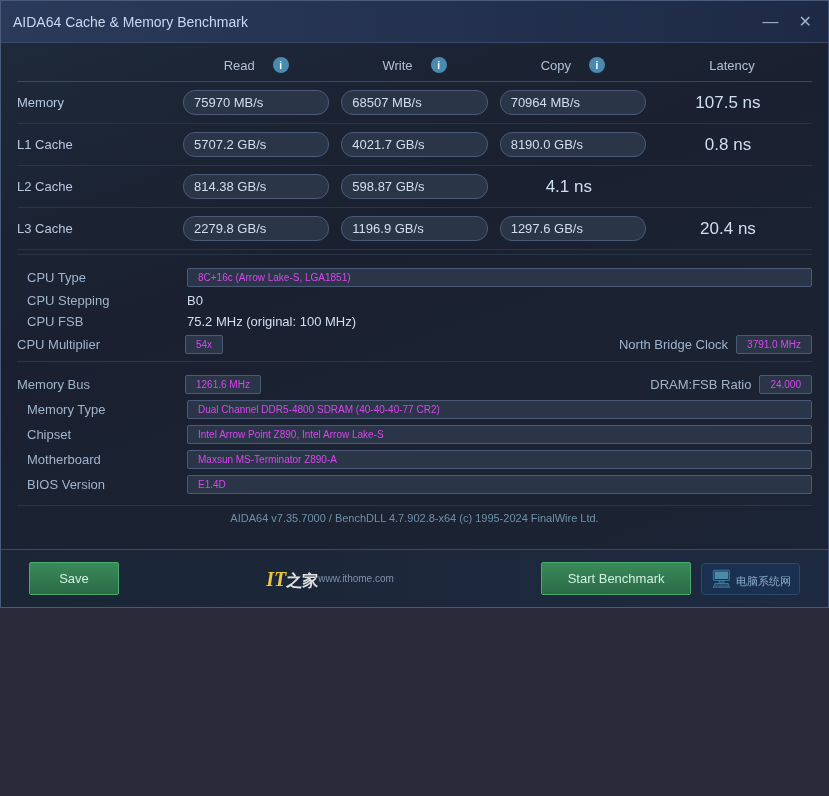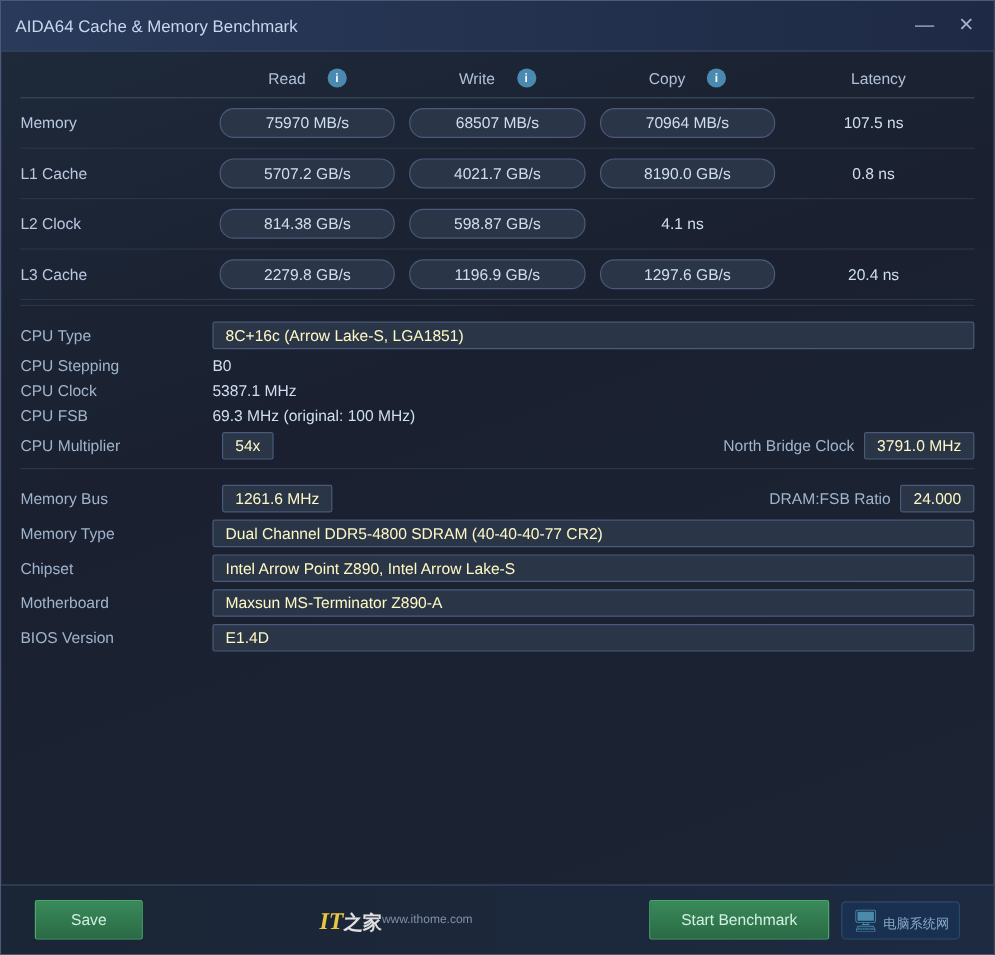--- a/index.html
+++ b/index.html
@@ -7,21 +7,21 @@
       width: 829px;
       height: 796px;
       background: #2a2a3a;
       font-family: 'Segoe UI', Arial, sans-serif;
       font-size: 13px;
       color: #d0d8e8;
       overflow: hidden;
     }
     .window {
       width: 829px;
-      height: 796px;
+      height: 608px;
       background: linear-gradient(160deg, #1e2a3a 0%, #1a2030 40%, #1c2535 100%);
       border: 1px solid #4a5a7a;
       display: flex;
       flex-direction: column;
     }
     .title-bar {
       background: linear-gradient(90deg, #2a3a5a 0%, #1e2a45 100%);
       padding: 8px 12px;
       display: flex;
       align-items: center;
@@ -95,39 +95,39 @@
     .row-label {
       color: #b8c8e0;
       font-size: 13px;
     }
     .value-box {
       margin: 0 6px;
       background: #2a3548;
       border: 1px solid #4a5a78;
       border-radius: 12px;
       padding: 4px 10px;
-      text-align: center;
       color: #d0dff0;
       font-size: 13px;
     }
     .latency-cell {
       text-align: center;
       color: #d0dff0;
-      font-size: 13px;
+      font-size: 17px;
       padding-right: 8px;
     }
     
     .info-section {
       margin-top: 10px;
     }
     .info-row {
       display: grid;
       grid-template-columns: 160px 1fr;
       align-items: center;
       padding: 3px 0;
+      margin-left: 10px;
     }
     .info-label {
       color: #a0b4cc;
       font-size: 13px;
     }
     .info-value {
       color: #d0dff0;
       font-size: 13px;
     }
     .info-value-box-wide {
@@ -213,22 +213,22 @@
     .divider-line {
       border: none;
       border-top: 1px solid #2a3545;
       margin: 4px 0;
     }
     .full-value-box {
       background: #2a3548;
       border: 1px solid #4a5a78;
       border-radius: 2px;
       padding: 3px 10px;
-      color: #fef9c3;
-      font-size: 13px;
+      color: #d946ef;
+      font-size: 10px;
     }
   </style>
 </head>
 <body>
 
 <div class="window">
 
   <div class="title-bar">
     <span class="title-bar-title">AIDA64 Cache &amp; Memory Benchmark</span>
     <div class="title-bar-controls">
@@ -267,21 +267,21 @@
     <div class="latency-cell">107.5 ns</div>
   </div>
         <div class="bench-row">
     <span class="row-label">L1 Cache</span>
     <div class="value-box">5707.2 GB/s</div>
     <div class="value-box">4021.7 GB/s</div>
     <div class="value-box">8190.0 GB/s</div>
     <div class="latency-cell">0.8 ns</div>
   </div>
         <div class="bench-row">
-    <span class="row-label">L2 Clock</span>
+    <span class="row-label">L2 Cache</span>
     <div class="value-box">814.38 GB/s</div>
     <div class="value-box">598.87 GB/s</div>
     <div class="latency-cell">4.1 ns</div>
   </div>
         <div class="bench-row">
     <span class="row-label">L3 Cache</span>
     <div class="value-box">2279.8 GB/s</div>
     <div class="value-box">1196.9 GB/s</div>
     <div class="value-box">1297.6 GB/s</div>
     <div class="latency-cell">20.4 ns</div>
@@ -293,26 +293,22 @@
     <div class="info-section">
       <div class="info-row">
         <span class="info-label">CPU Type</span>
         <span class="info-value-box-wide full-value-box">8C+16c   (Arrow Lake-S, LGA1851)</span>
       </div>
       <div class="info-row">
         <span class="info-label">CPU Stepping</span>
         <span class="info-value">B0</span>
       </div>
       <div class="info-row">
-        <span class="info-label">CPU Clock</span>
-        <span class="info-value">5387.1 MHz</span>
-      </div>
-      <div class="info-row">
         <span class="info-label">CPU FSB</span>
-        <span class="info-value">69.3 MHz  (original: 100 MHz)</span>
+        <span class="info-value">75.2 MHz  (original: 100 MHz)</span>
       </div>
 
       <div style="display:grid; grid-template-columns:160px auto 1fr auto auto; align-items:center; padding:3px 0; gap:8px;">
         <span class="info-label">CPU Multiplier</span>
         <span class="full-value-box">54x</span>
         <span></span>
         <span class="info-label">North Bridge Clock</span>
         <span class="full-value-box">3791.0 MHz</span>
       </div>
     </div>
@@ -339,20 +335,21 @@
       <div class="info-row">
         <span class="info-label">Motherboard</span>
         <span class="info-value-box-wide full-value-box">Maxsun MS-Terminator Z890-A</span>
       </div>
       <div class="info-row">
         <span class="info-label">BIOS Version</span>
         <span class="info-value-box-wide full-value-box">E1.4D</span>
       </div>
     </div>
 
+    <div class="footer-text">AIDA64 v7.35.7000 / BenchDLL 4.7.902.8-x64  (c) 1995-2024 FinalWire Ltd.</div>
   </div>
 
   <div class="bottom-bar">
     <button class="btn-save">Save</button>
     <div class="logo-area">
       <div class="logo-it">
         <span style="color:#e8c840; font-style:italic; font-size:20px;">IT</span><span style="color:#e0e0e0; font-size:16px;">之家</span>
       </div>
       <div class="logo-sub">www.ithome.com</div>
     </div>

